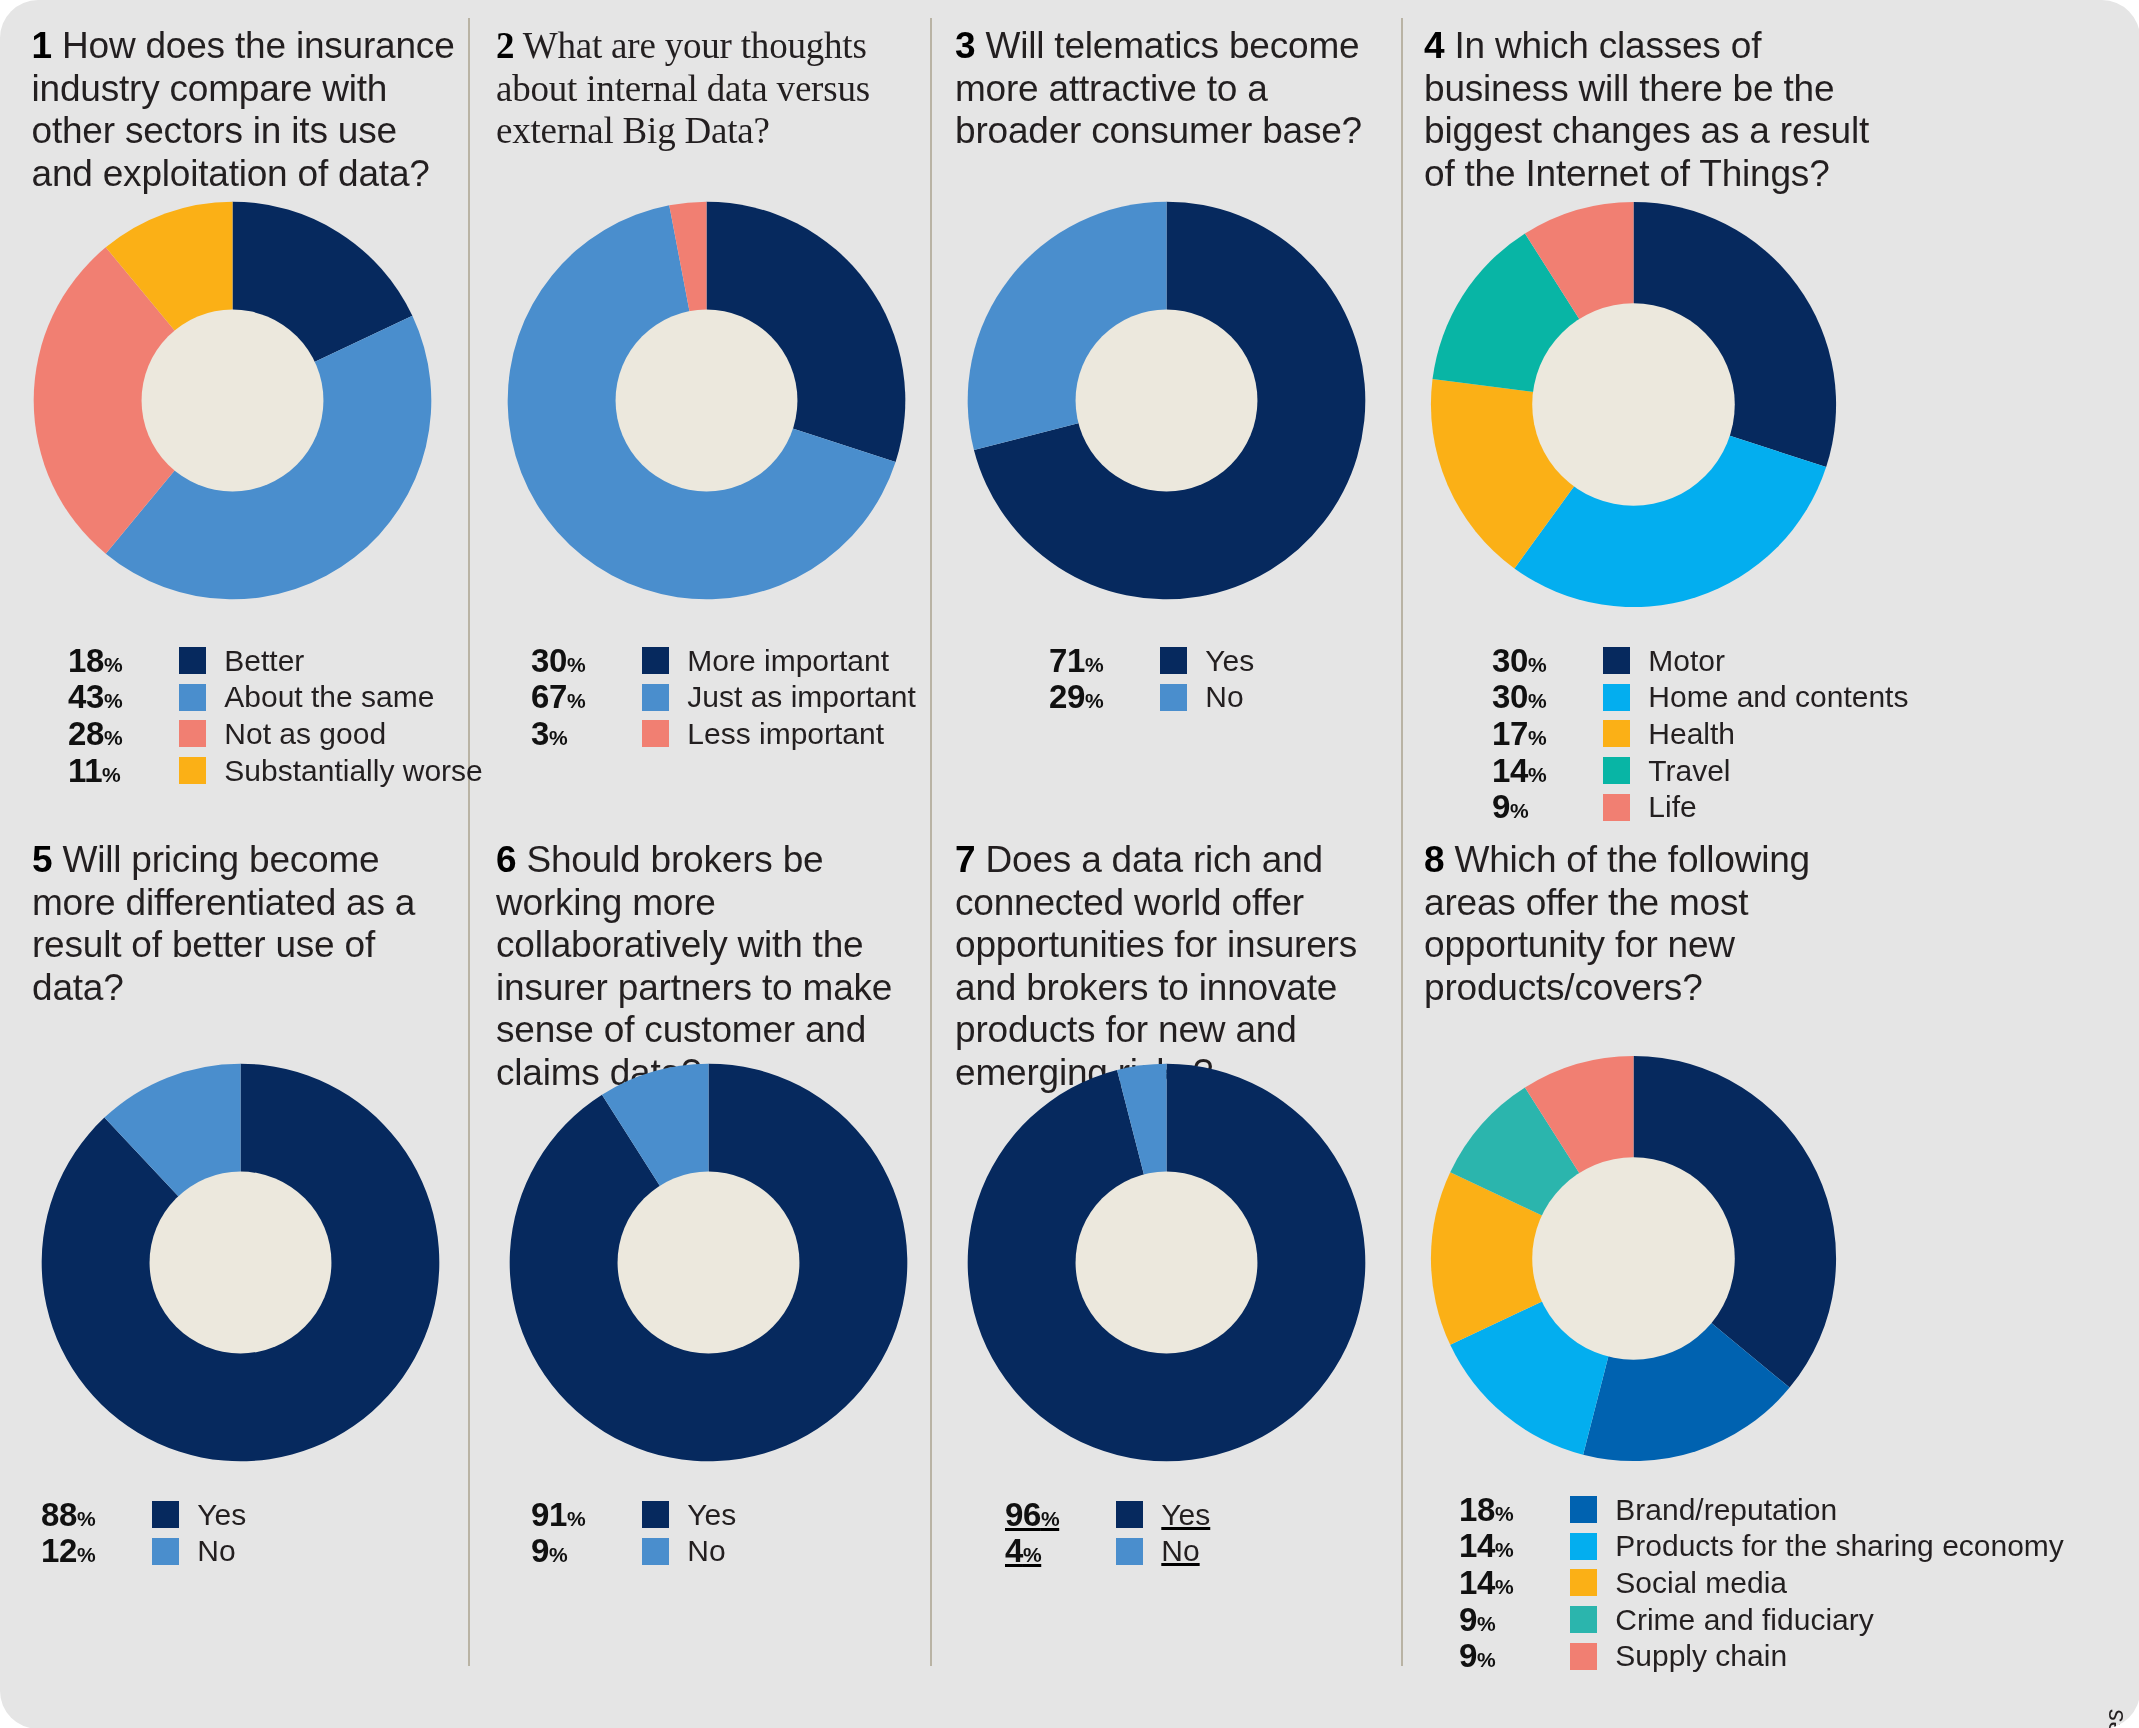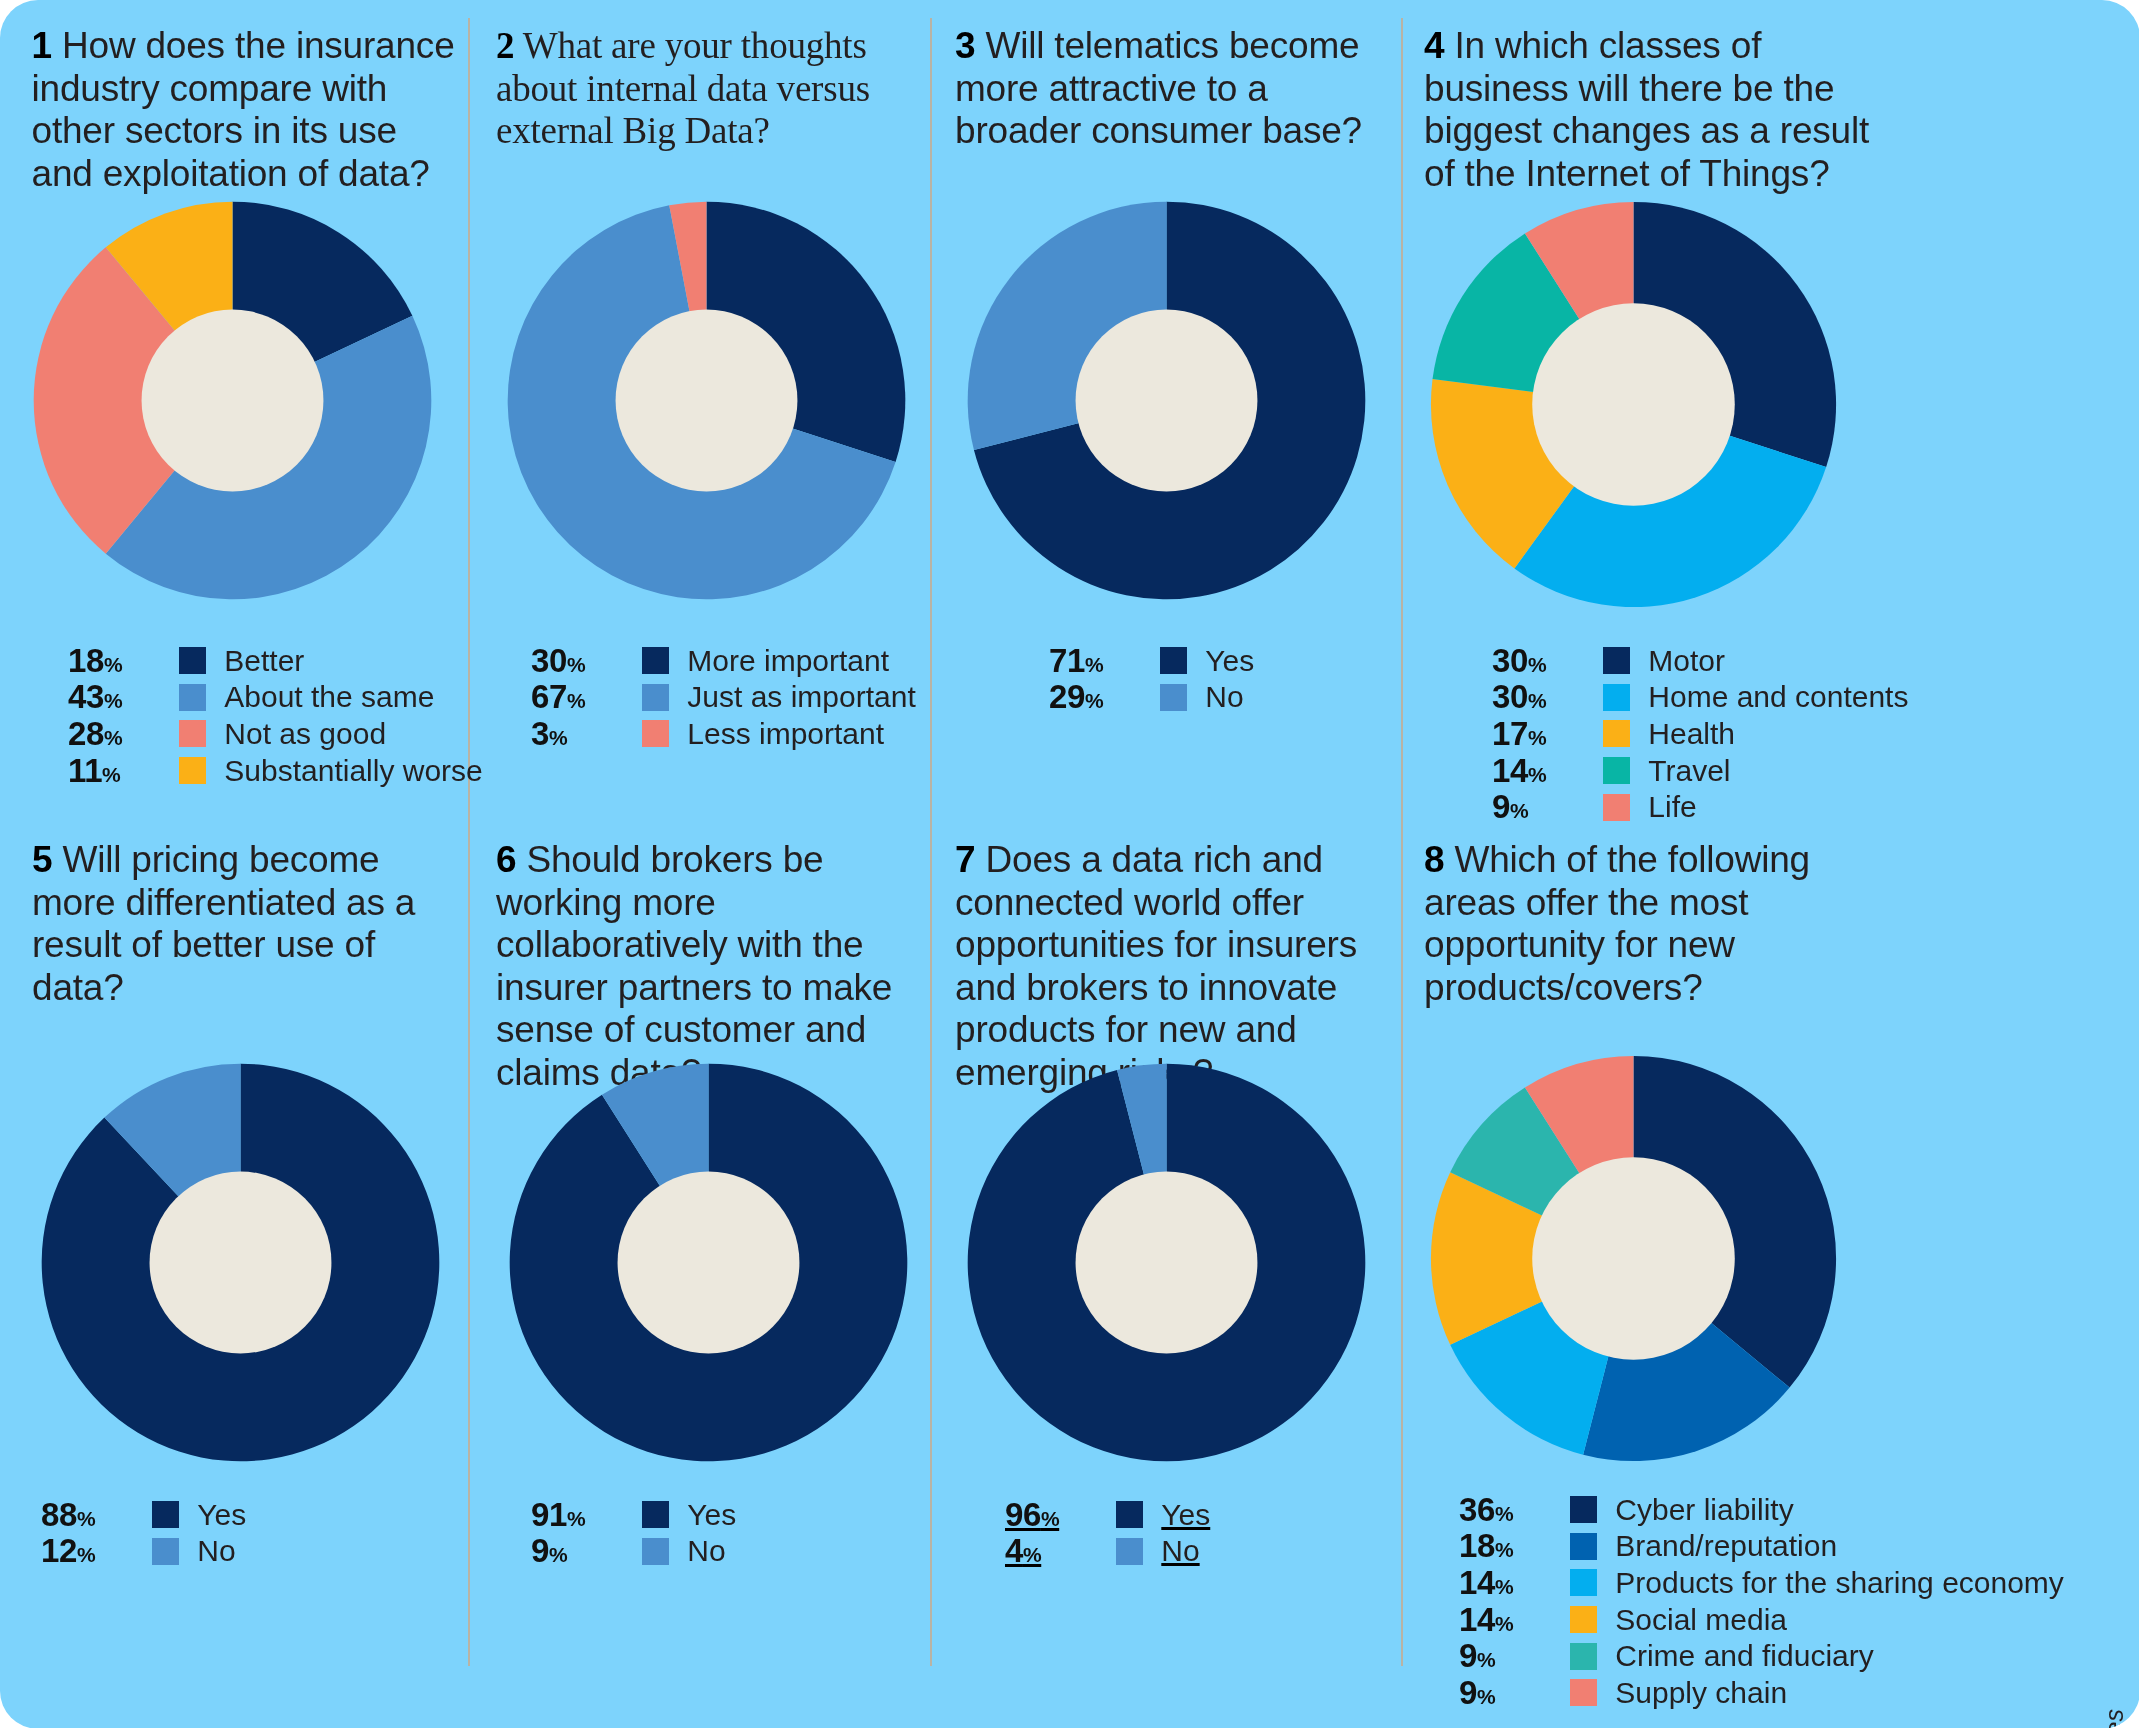--- a/index.html
+++ b/index.html
@@ -1,20 +1,20 @@
 <!DOCTYPE html>
 <html style="font-size:13.3px"><head>
 <meta charset="utf-8">
 <style>
   html,body{margin:0;padding:0;background:#ffffff;}
   body{font-family:"Liberation Sans",sans-serif;}
   .page{
     position:relative;
     width:2140px;height:1729px;
-    background:#7dd3fc;
+    background:#e5e5e5;
     border-radius:38px;
     overflow:hidden;
     box-sizing:border-box;
   }
   
   .grid{
     position:absolute;
     left:0;top:0;width:2140px;height:1729px;
   }
   .cell{
@@ -350,25 +350,20 @@
             <path d="M 50 50 L 38.31157530325182 95.52340857304566 A 47 47 0 0 1 7.473128534097079 70.0116267035584 Z" fill="#03aeef"></path>
             <path d="M 50 50 L 7.473128534097079 70.0116267035584 A 47 47 0 0 1 7.4731285340970715 29.988373296441605 Z" fill="#fbb016"></path>
             <path d="M 50 50 L 7.4731285340970715 29.988373296441605 A 47 47 0 0 1 24.81614063598717 10.31658750140528 Z" fill="#2bb5ad"></path>
             <path d="M 50 50 L 24.81614063598717 10.31658750140528 A 47 47 0 0 1 49.99999999999999 3 Z" fill="#f17f72"></path>
           </g>
         <circle cx="50" cy="50" r="23.5" fill="#ece8dd"></circle>
       </svg>
     </div>
     <div class="legend" style="left:1459px;top:1492px;">
       <div class="legend-row">
-        <span class="legend-pct"><span>36</span><span class="sym">%</span></span>
-        <span class="swatch" style="background:#06295e"></span>
-        <span class="legend-label">Cyber liability</span>
-      </div>
-      <div class="legend-row">
         <span class="legend-pct"><span>18</span><span class="sym">%</span></span>
         <span class="swatch" style="background:#0062b0"></span>
         <span class="legend-label">Brand/reputation</span>
       </div>
       <div class="legend-row">
         <span class="legend-pct"><span>14</span><span class="sym">%</span></span>
         <span class="swatch" style="background:#03aeef"></span>
         <span class="legend-label">Products for the sharing economy</span>
       </div>
       <div class="legend-row">

